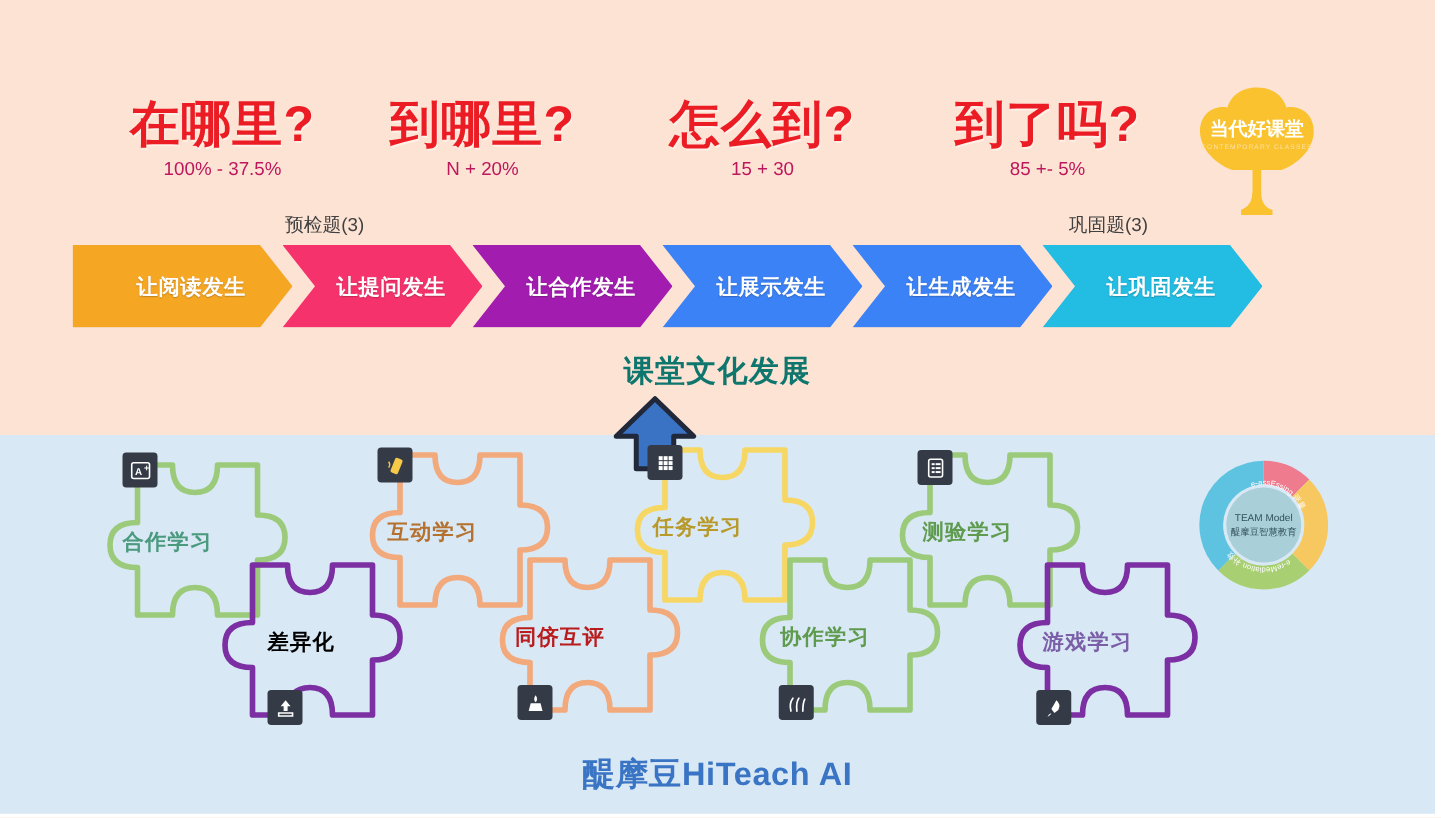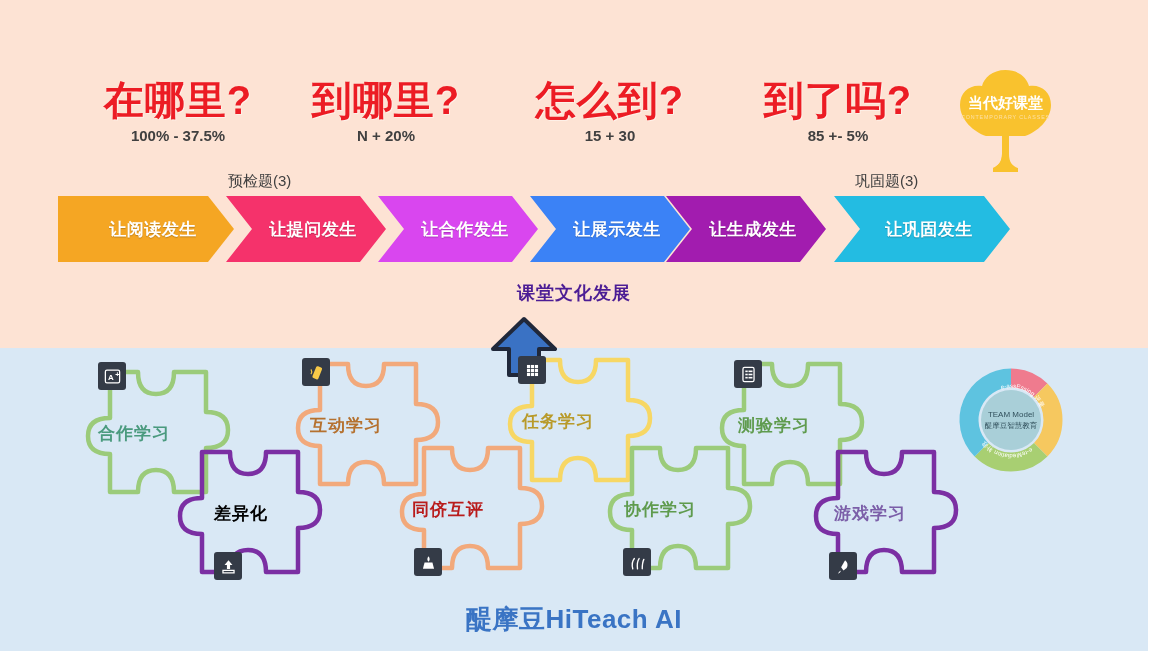--- a/index.html
+++ b/index.html
@@ -12,21 +12,21 @@
   .band-top{position:absolute;left:0;top:0;width:1148px;height:348px;background:#fde3d4;}
   .band-bottom{position:absolute;left:0;top:348px;width:1148px;height:303px;background:#d9e8f5;}
 
   
   .qcol{position:absolute;text-align:center;}
   .qtitle{
     color:#ec1c24;font-weight:bold;font-size:40px;line-height:44px;
     letter-spacing:1px;white-space:nowrap;
     text-shadow:1px 1px 0 rgba(255,255,255,.45);
   }
-  .qsub{color:#404040;font-size:15px;font-weight:bold;line-height:20px;margin-top:4px;white-space:nowrap;}
+  .qsub{color:#be185d;font-size:15px;font-weight:normal;line-height:20px;margin-top:4px;white-space:nowrap;}
 
   
   .logo-tr{position:absolute;left:948px;top:58px;width:115px;height:115px;}
   .logo-tr svg{display:block;}
 
   
   .chain{position:absolute;left:58px;top:196px;height:66px;}
   .arw{
     position:absolute;top:0;height:66px;
     display:flex;align-items:center;justify-content:center;
@@ -40,21 +40,21 @@
   .arw span{padding-left:14px;}
 
   .tag{
     position:absolute;color:#404040;font-size:15px;font-weight:normal;
     white-space:nowrap;line-height:18px;
   }
 
   
   .culture-label{
     position:absolute;left:0;top:281px;width:1148px;text-align:center;
-    color:#4c1d95;font-size:18px;font-weight:bold;letter-spacing:1px;
+    color:#0f766e;font-size:24px;font-weight:bold;letter-spacing:1px;
   }
   .culture-arrow{position:absolute;left:489px;top:316px;width:70px;height:62px;}
 
   
   .puzzles{position:absolute;left:0;top:348px;width:1148px;height:303px;}
   .piece{position:absolute;}
   .piece svg{display:block;overflow:visible;}
   .piece-label{
     position:absolute;font-size:17px;font-weight:bold;white-space:nowrap;
     letter-spacing:1px;
@@ -114,27 +114,27 @@
   <div class="tag" style="left:228px;top:172px;">预检题(3)</div>
   <div class="tag" style="left:855px;top:172px;">巩固题(3)</div>
 
   <div class="chain" style="width:960px;">
     <div class="arw first" style="left:0px;width:176px;background:#f5a623;">
       <span>让阅读发生</span>
     </div>
     <div class="arw" style="left:168px;width:160px;background:#f5326b;">
       <span>让提问发生</span>
     </div>
-    <div class="arw" style="left:320px;width:160px;background:#d946ef;">
+    <div class="arw" style="left:320px;width:160px;background:#a21caf;">
       <span>让合作发生</span>
     </div>
     <div class="arw" style="left:472px;width:160px;background:#3b82f6;">
       <span>让展示发生</span>
     </div>
-    <div class="arw" style="left:608px;width:160px;background:#a21caf;">
+    <div class="arw" style="left:624px;width:160px;background:#3b82f6;">
       <span>让生成发生</span>
     </div>
     <div class="arw" style="left:776px;width:176px;background:#23bce2;">
       <span>让巩固发生</span>
     </div>
   </div>
 
   <div class="culture-label">课堂文化发展</div>
   <div class="culture-arrow">
     <svg width="70" height="62" viewBox="0 0 70 62" aria-hidden="true">

